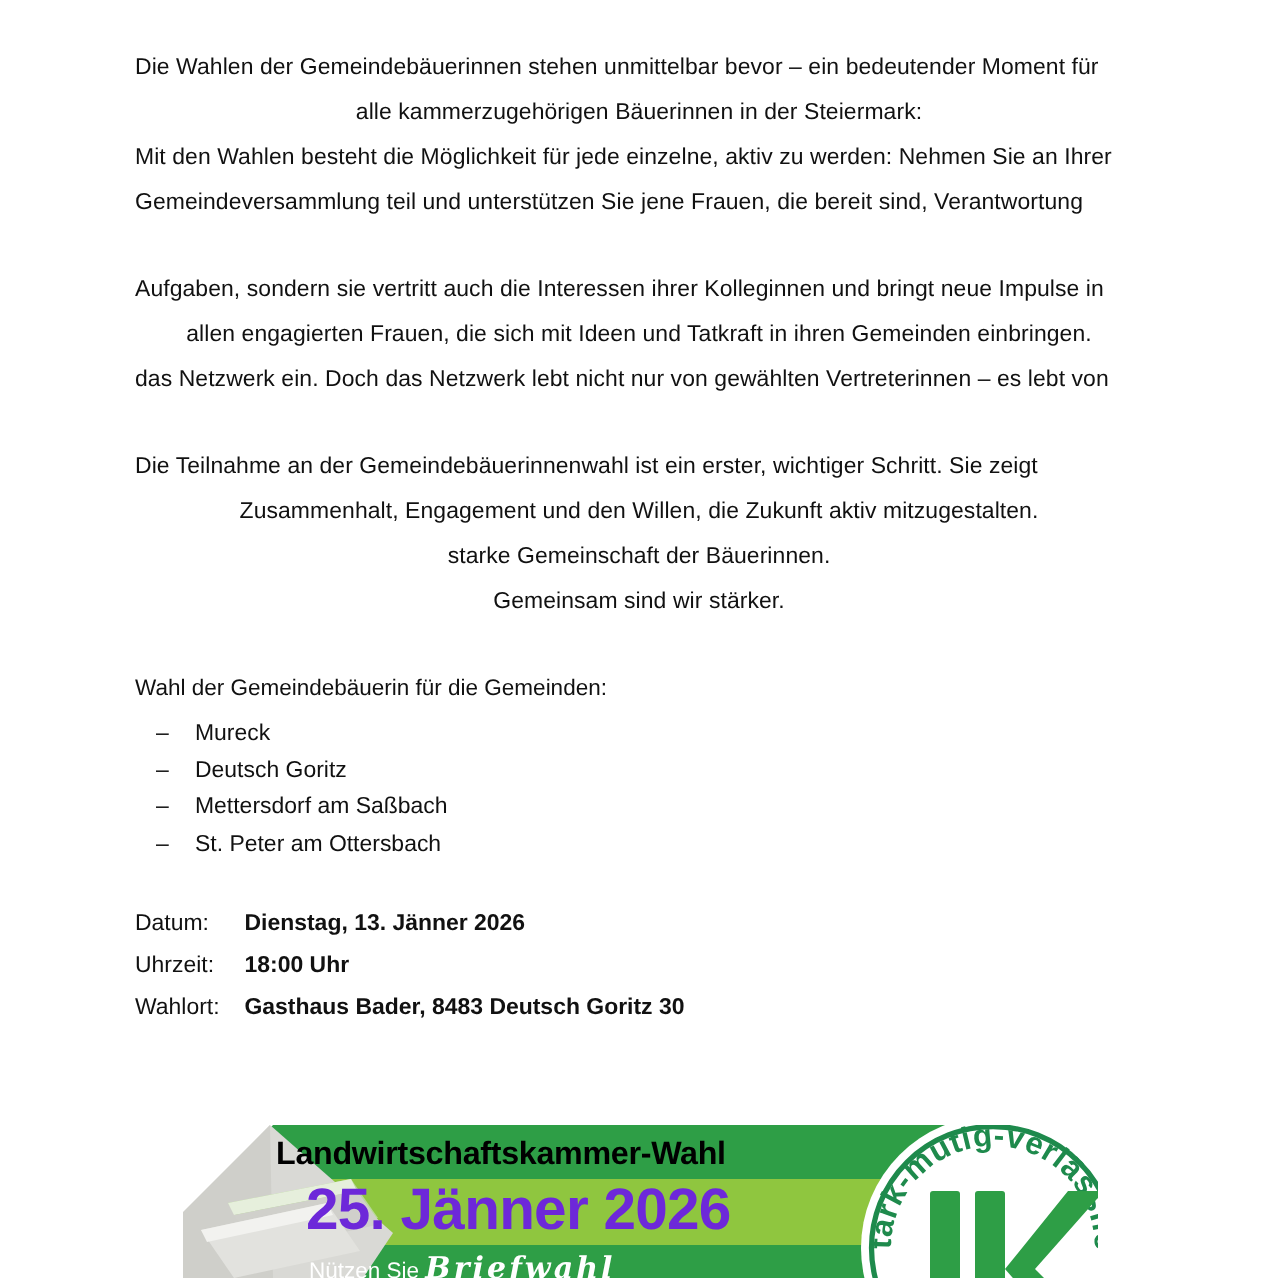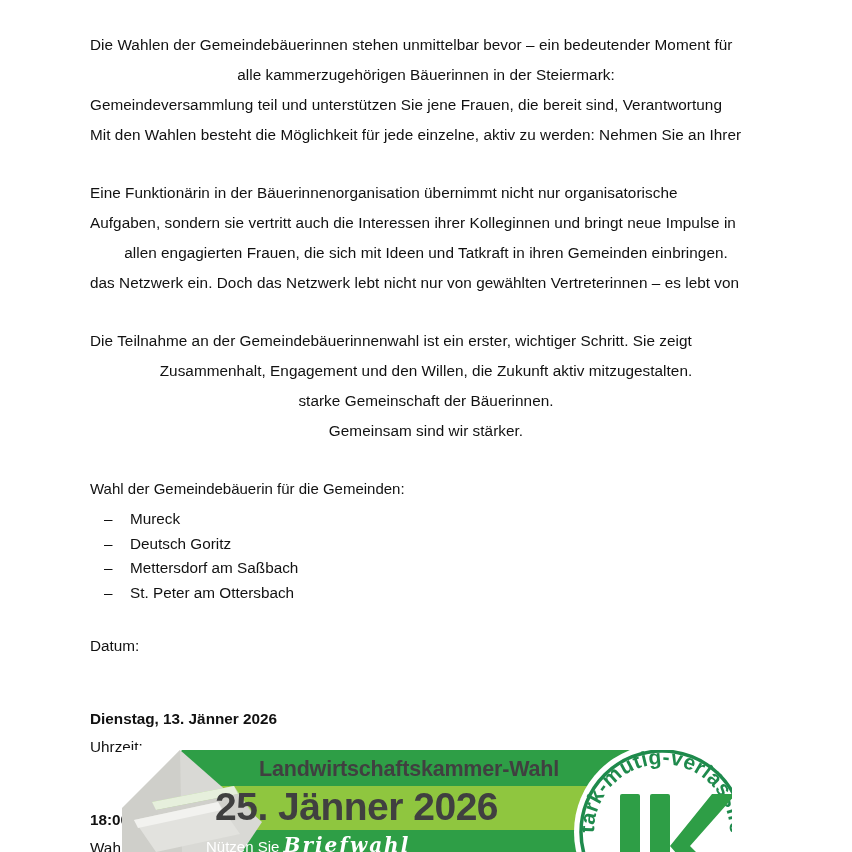--- a/index.html
+++ b/index.html
@@ -72,21 +72,20 @@
     top: 0;
   }
 
   .details {
     margin-top: 27px;
   }
   .details .row {
     display: flex;
     align-items: baseline;
     line-height: 28px;
-    flex-direction: column;
   }
   .details .label {
     width: 73px;
     flex: 0 0 73px;
     font-size: 15.3px;
   }
   .details .value {
     font-size: 15.3px;
     font-weight: bold;
     white-space: nowrap;
@@ -118,40 +117,38 @@
     width: 520px;
     height: 44px;
     background: #8fc63f;
   }
 
   .banner-title {
     position: absolute;
     left: 62px;
     top: 4px;
     width: 450px;
-    color: #404040;
+    color: #000000;
     font-size: 21.5px;
     font-weight: bold;
     letter-spacing: -0.2px;
     line-height: 30px;
     white-space: nowrap;
-    text-align: center;
   }
 
   .banner-date {
     position: absolute;
     left: 82px;
     top: 33px;
-    color: #404040;
+    color: #6d28d9;
     font-size: 39px;
     font-weight: bold;
     line-height: 48px;
     letter-spacing: -0.5px;
     white-space: nowrap;
-    margin-left: 11px;
   }
 
   .banner-sub {
     position: absolute;
     left: 84px;
     top: 85px;
     color: #ffffff;
     font-size: 15px;
     line-height: 20px;
     white-space: nowrap;
@@ -183,26 +180,25 @@
 </head>
 <body>
 
 <div class="page">
 
   <div class="body-text">
 
     <p class="para">
       <span class="ln">Die Wahlen der Gemeindebäuerinnen stehen unmittelbar bevor – ein bedeutender Moment für</span>
       <span class="ln nojustify">alle kammerzugehörigen Bäuerinnen in der Steiermark:</span>
+      <span class="ln">Mit den Wahlen besteht die Möglichkeit für jede einzelne, aktiv zu werden: Nehmen Sie an Ihrer</span>
       <span class="ln">Gemeindeversammlung teil und unterstützen Sie jene Frauen, die bereit sind, Verantwortung</span>
-      <span class="ln">Mit den Wahlen besteht die Möglichkeit für jede einzelne, aktiv zu werden: Nehmen Sie an Ihrer</span>
     </p>
 
     <p class="para">
-      <span class="ln">Eine Funktionärin in der Bäuerinnenorganisation übernimmt nicht nur organisatorische</span>
       <span class="ln">Aufgaben, sondern sie vertritt auch die Interessen ihrer Kolleginnen und bringt neue Impulse in</span>
       <span class="ln nojustify">allen engagierten Frauen, die sich mit Ideen und Tatkraft in ihren Gemeinden einbringen.</span>
       <span class="ln">das Netzwerk ein. Doch das Netzwerk lebt nicht nur von gewählten Vertreterinnen – es lebt von</span>
     </p>
 
     <p class="para">
       <span class="ln">Die Teilnahme an der Gemeindebäuerinnenwahl ist ein erster, wichtiger Schritt. Sie zeigt</span>
       <span class="ln nojustify">Zusammenhalt, Engagement und den Willen, die Zukunft aktiv mitzugestalten.</span>
       <span class="ln nojustify">starke Gemeinschaft der Bäuerinnen.</span>
       <span class="ln nojustify">Gemeinsam sind wir stärker.</span>

